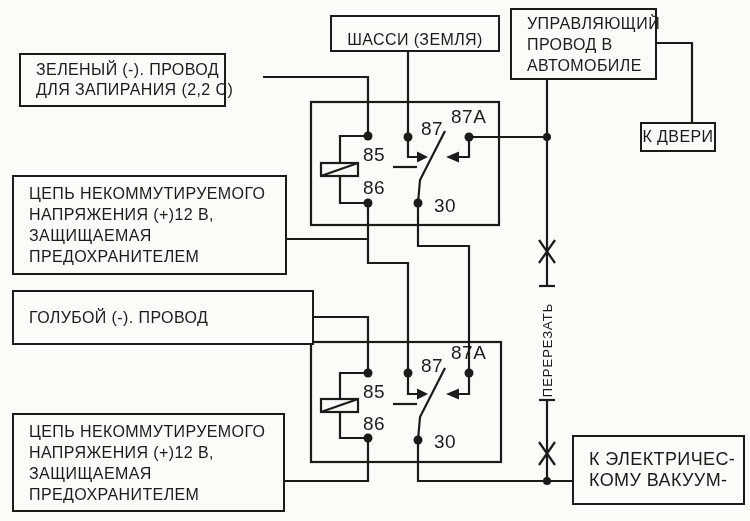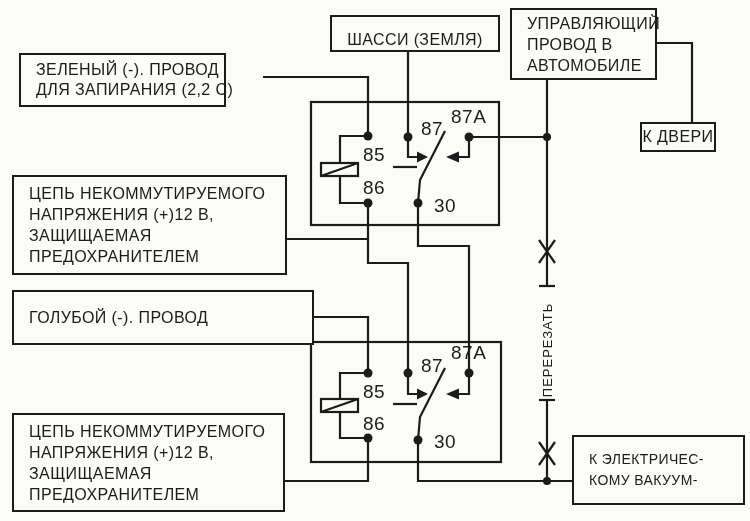--- a/index.html
+++ b/index.html
@@ -126,21 +126,21 @@
     <div>ГОЛУБОЙ (-). ПРОВОД</div>
   </div>
 
   <div class="lbox pad" style="left:12px;top:413px;width:273px;height:99px;line-height:21px;">
     <div>ЦЕПЬ НЕКОММУТИРУЕМОГО</div>
     <div>НАПРЯЖЕНИЯ (+)12 В,</div>
     <div>ЗАЩИЩАЕМАЯ</div>
     <div>ПРЕДОХРАНИТЕЛЕМ</div>
   </div>
 
-  <div class="lbox pad" style="left:572px;top:435px;width:173px;height:70px;font-size:14px;line-height:21px;">
+  <div class="lbox pad" style="left:572px;top:435px;width:173px;height:70px;font-size:18px;line-height:21px;">
     <div>К ЭЛЕКТРИЧЕС-</div>
     <div>КОМУ ВАКУУМ-</div>
   </div>
 
   <div class="term" style="left:363px;top:145px;">85</div>
   <div class="term" style="left:363px;top:178px;">86</div>
   <div class="term" style="left:421px;top:119px;">87</div>
   <div class="term" style="left:451px;top:107px;">87A</div>
   <div class="term" style="left:434px;top:196px;">30</div>
 

